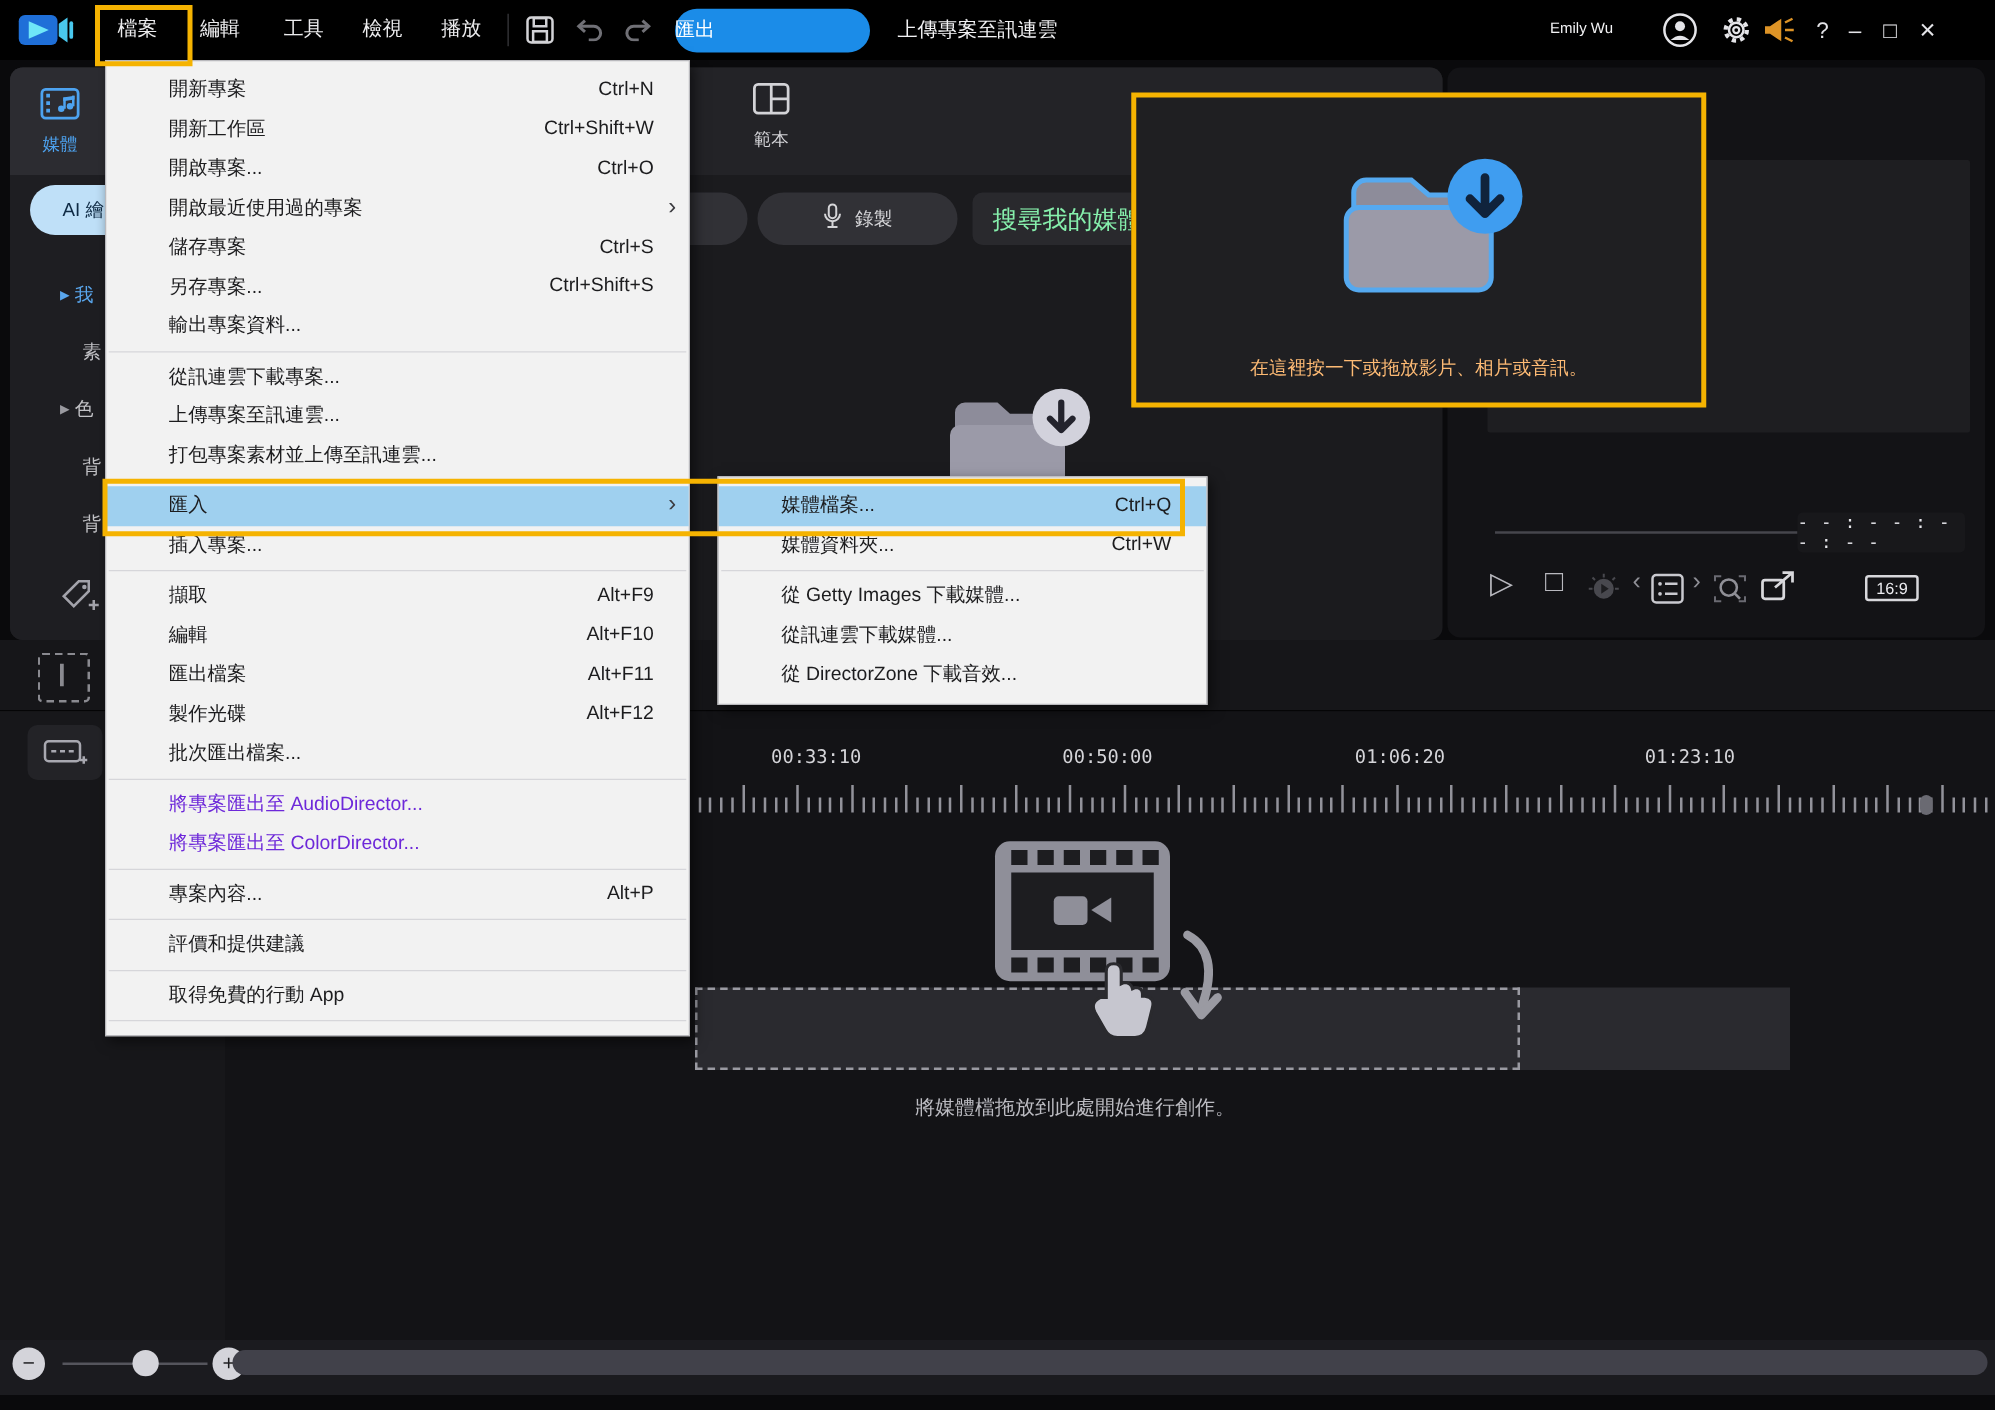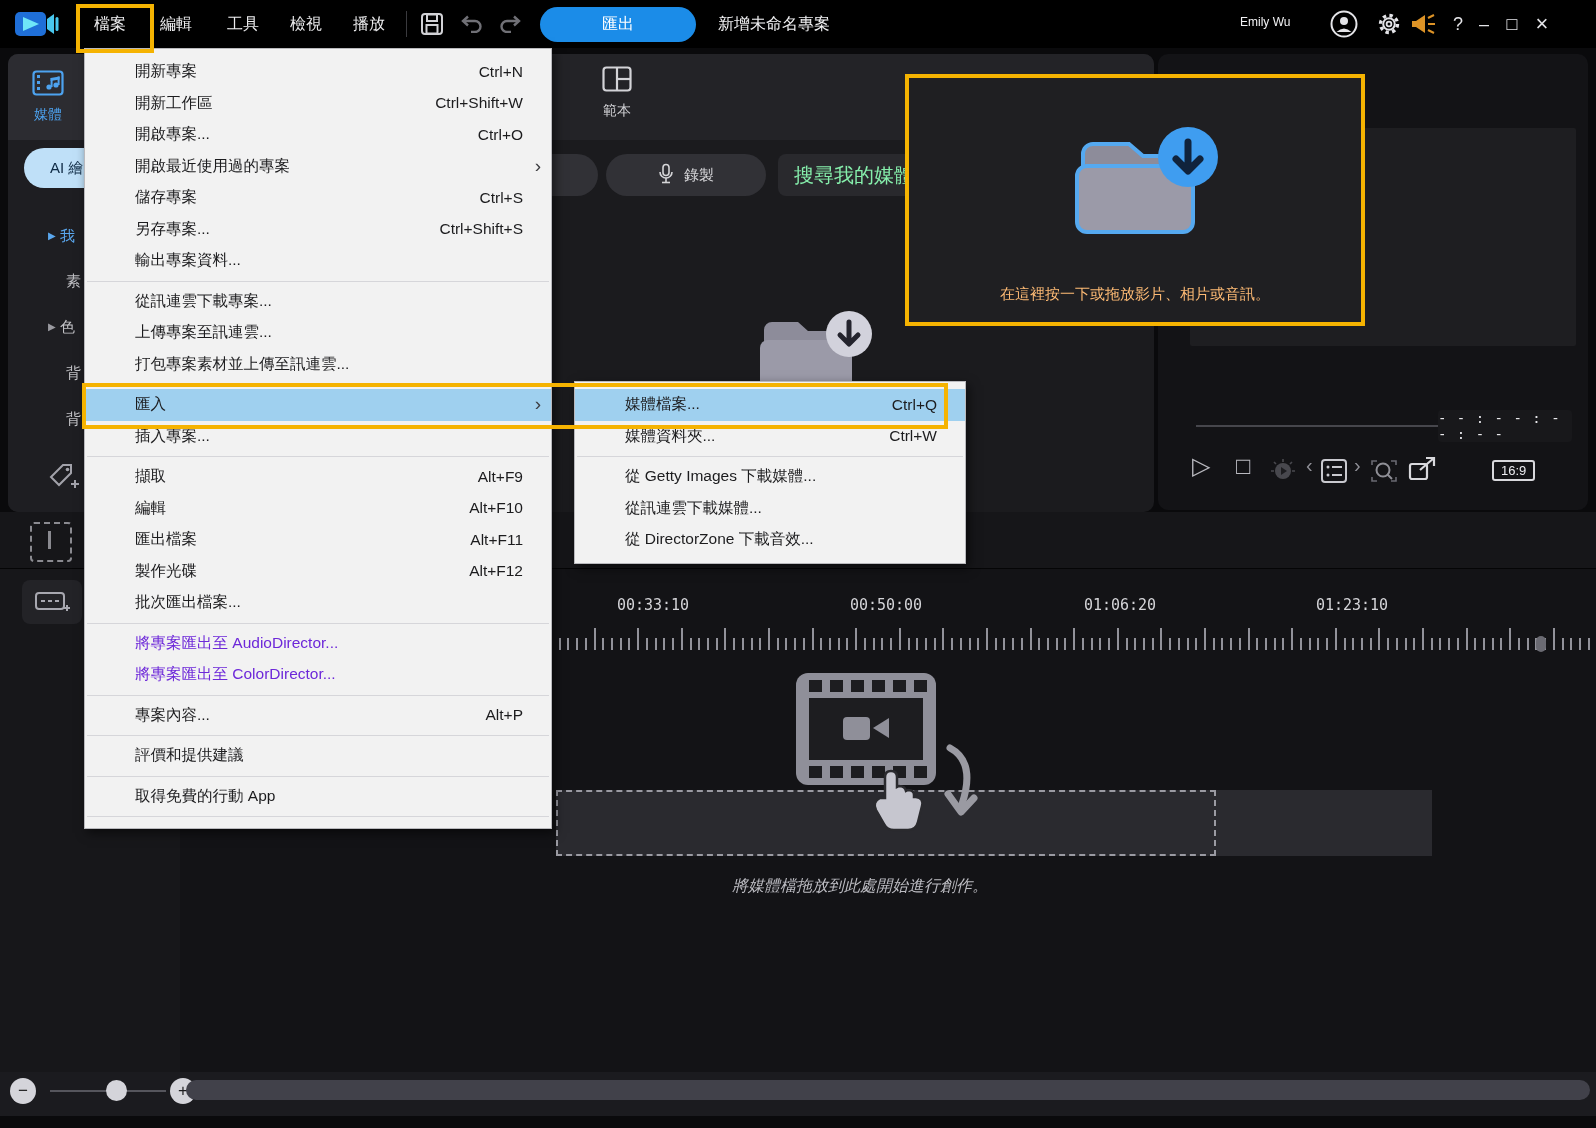--- a/index.html
+++ b/index.html
@@ -5,21 +5,21 @@
   html,body{margin:0;padding:0;background:#000;}
   .screen{position:relative;width:1596px;height:1128px;overflow:hidden;
     background:#0a0a0c;font-family:"Liberation Sans",sans-serif;color:#e8e8ea;}
 
   
   .titlebar{position:absolute;left:0;top:0;width:1596px;height:48px;background:#000;z-index:30;}
   .menubar-item{position:absolute;top:0;height:48px;line-height:48px;font-size:16px;color:#ececee;padding:0 10px;}
   .tb-sep{position:absolute;left:406px;top:11px;width:1px;height:26px;background:#3a3a3e;}
   .tb-icon{position:absolute;top:12px;}
   .export-btn{position:absolute;left:540px;top:7px;width:156px;height:35px;border-radius:18px;
-    background:#1b8ce8;color:#fff;font-size:16px;display:flex;align-items:center;justify-content:center;}
+    background:#1b8ce8;color:#fff;font-size:16px;display:flex;align-items:center;justify-content:flex-start;}
   .proj-title{position:absolute;left:718px;top:14px;font-size:16px;color:#f2f2f4;}
   .user-name{position:absolute;left:1240px;top:15px;font-size:12px;color:#f2f2f4;}
   .win-glyph{position:absolute;top:0;height:48px;line-height:48px;font-size:18px;color:#e4e4e8;text-align:center;width:24px;}
 
   
   .orange-frame{position:absolute;border:4px solid #f5b301;z-index:60;pointer-events:none;}
 
   
   .media-panel{position:absolute;left:8px;top:54px;width:1146px;height:458px;background:#1b1b1e;border-radius:10px;z-index:1;}
   .tabstrip{position:absolute;left:80px;top:0;width:1066px;height:86px;background:#232327;border-radius:0 10px 0 0;}
@@ -60,21 +60,21 @@
   .track-row{position:absolute;left:6px;width:172px;height:56px;display:flex;align-items:center;}
   .track-row.video{background:#28282c;}
   .track-row.audio{background:#1e1e22;}
   .track-num{margin-left:20px;width:18px;font-size:14px;color:#b8b8bd;text-align:center;}
   .t-ic{margin-left:14px;width:26px;display:flex;justify-content:center;}
   .ruler-label{position:absolute;top:596px;transform:translateX(-50%);font-size:15px;color:#d4d4d8;z-index:2;font-family:"DejaVu Sans Mono",monospace;}
   .tick{position:absolute;width:2px;background:#92929a;z-index:2;}
   .ruler-thumb{position:absolute;left:1536px;top:636px;width:10px;height:16px;border-radius:5px;background:#6a6a72;z-index:2;}
   .lane{position:absolute;left:556px;top:790px;width:876px;height:66px;background:#2a2a2f;z-index:2;}
   .dash-drop{position:absolute;left:556px;top:790px;width:660px;height:66px;border:2px dashed #9a9aa2;box-sizing:border-box;z-index:3;}
-  .tl-hint{position:absolute;left:540px;top:876px;width:640px;text-align:center;font-size:16px;color:#bcbcc2;z-index:3;font-style:italic;}
+  .tl-hint{position:absolute;left:540px;top:876px;width:640px;text-align:center;font-size:16px;color:#bcbcc2;z-index:3;}
   .bottom-bar{position:absolute;left:0;top:1072px;width:1596px;height:44px;background:#1b1b1f;z-index:2;}
   .zoomer{position:absolute;width:26px;height:26px;border-radius:50%;background:#d4d4da;color:#1c1c1e;
     display:flex;align-items:center;justify-content:center;font-size:17px;top:6px;}
   .zoom-line{position:absolute;left:50px;top:18px;width:116px;height:2px;background:#55555c;}
   .zoom-thumb{position:absolute;left:106px;top:8px;width:21px;height:21px;border-radius:50%;background:#d4d4da;}
   .hscroll{position:absolute;left:186px;top:8px;width:1404px;height:20px;border-radius:10px;background:#41414a;}
 
   
   .menu{position:absolute;background:#f2f2f2;border:1px solid #b9b9bd;box-shadow:3px 4px 10px rgba(0,0,0,.55);
     padding:7px 0;z-index:40;color:#1c1c1e;box-sizing:border-box;}
@@ -678,21 +678,21 @@
     </span>
     <span class="tb-icon" style="left:498px;top:15px;">
       <svg width="26" height="18" viewBox="0 0 26 18">
           <path d="M20 6 h-11 a5.5 5.5 0 0 0 0 11 h4" fill="none" stroke="#707076" stroke-width="2.4"></path>
           <path d="M16 1.5 L21 6 L16 10.5" fill="none" stroke="#707076" stroke-width="2.4"></path>
         </svg>
     </span>
     <div class="export-btn">
         <span>匯出</span>
       </div>
-    <span class="proj-title">新增未命名專案</span>
+    <span class="proj-title">上傳專案至訊連雲</span>
     <span class="user-name">Emily Wu</span>
     <span class="tb-icon" style="left:1330px;top:10px;">
       <svg width="28" height="28" viewBox="0 0 28 28">
           <circle cx="14" cy="14" r="12.5" fill="none" stroke="#e4e4e8" stroke-width="2"></circle>
           <circle cx="14" cy="11" r="4" fill="#e4e4e8"></circle>
           <path d="M6.5 22 q7.5 -7 15 0" fill="#e4e4e8"></path>
         </svg>
     </span>
     <span class="tb-icon" style="left:1376px;top:11px;">
       <svg width="26" height="26" viewBox="0 0 26 26">

